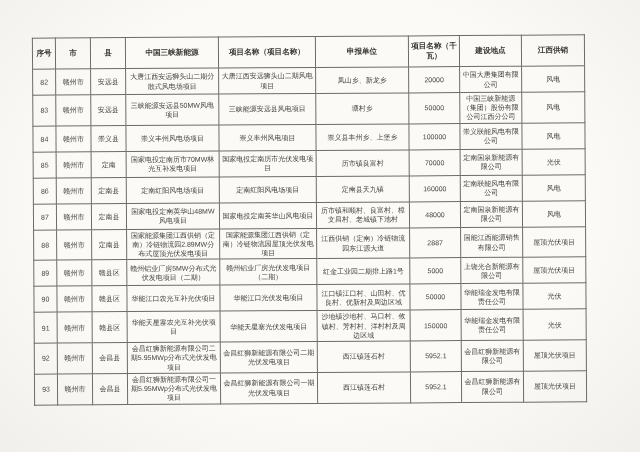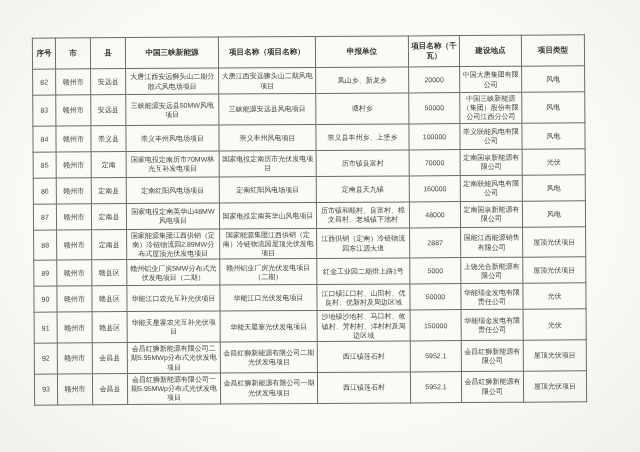--- a/index.html
+++ b/index.html
@@ -57,21 +57,21 @@
     <thead>
       <tr>
         <th>序号</th>
         <th>市</th>
         <th>县</th>
         <th>中国三峡新能源</th>
         <th>项目名称（项目名称）</th>
         <th>申报单位</th>
         <th>项目名称（千瓦）</th>
         <th>建设地点</th>
-        <th>项目类型</th>
+        <th>江西供销</th>
       </tr>
     </thead>
     <tbody id="table-body">
         <tr>
           <td>82</td>
           <td>赣州市</td>
           <td>安远县</td>
           <td>大唐江西安远狮头山二期分散式风电场项目</td>
           <td>大唐江西安远狮头山二期风电项目</td>
           <td>凤山乡、新龙乡</td>

